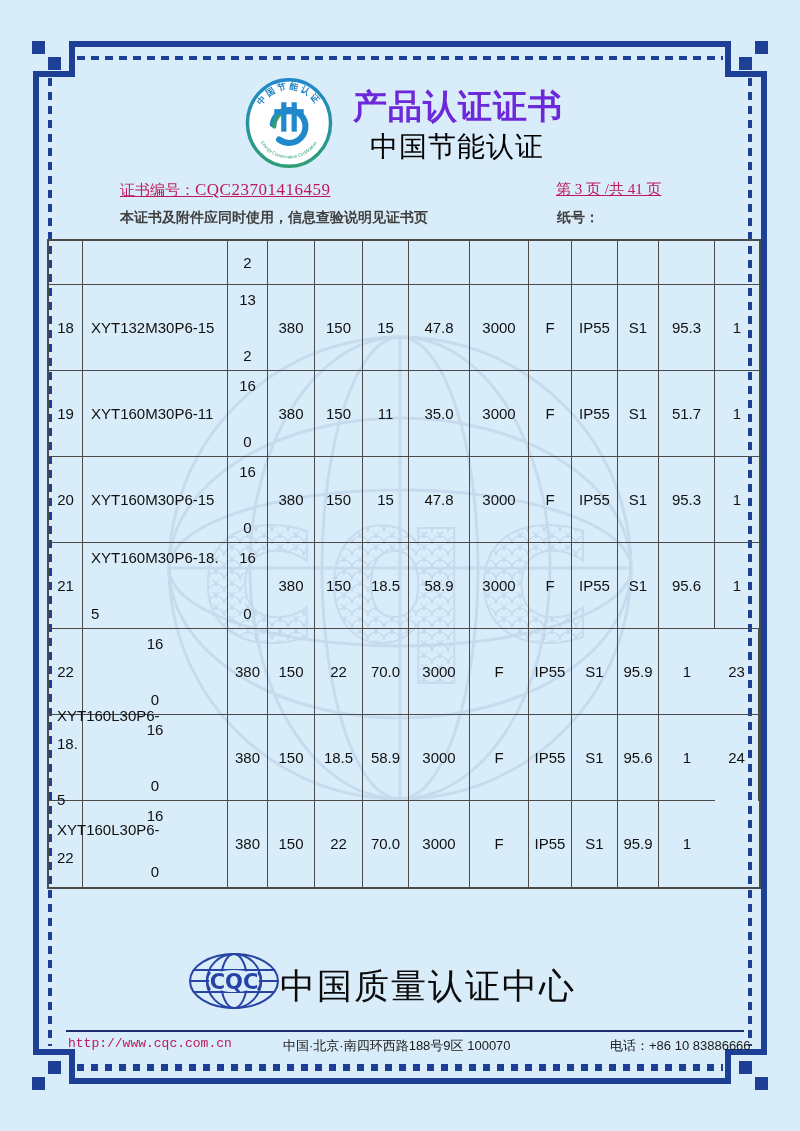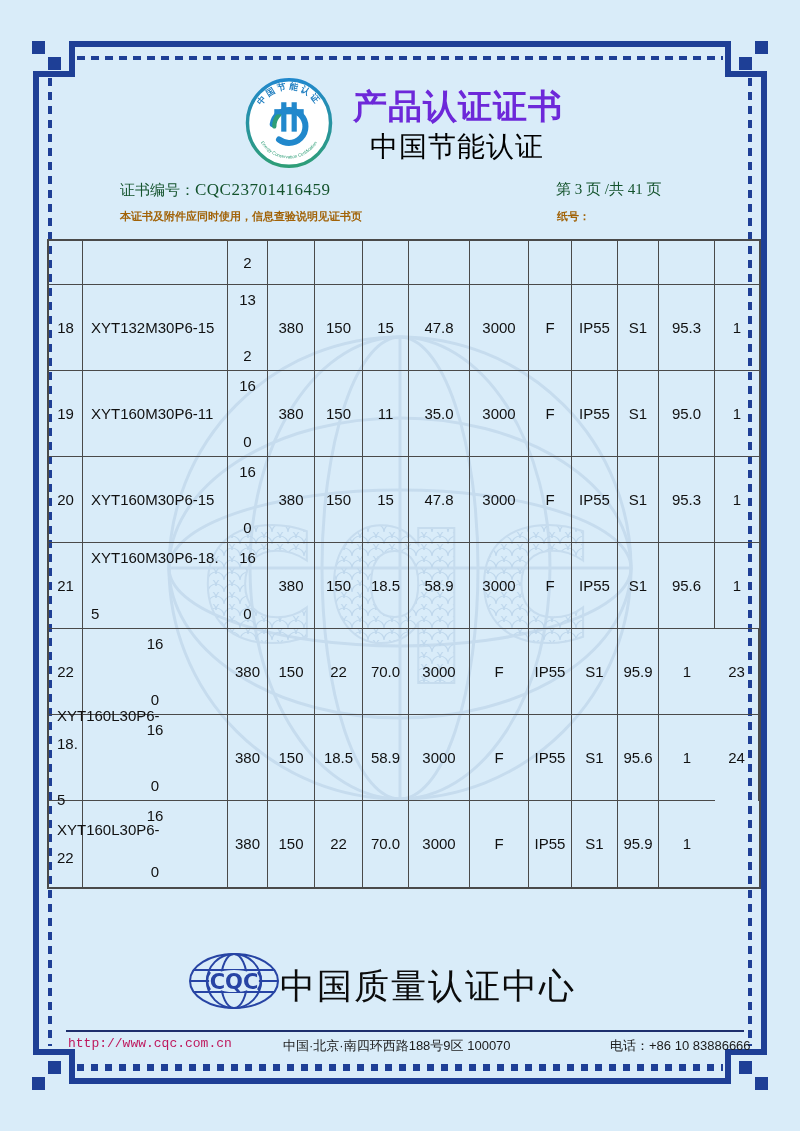--- a/index.html
+++ b/index.html
@@ -13,23 +13,23 @@
   }
   
   .fr{position:absolute;background:#1e3f96;}
   .sq{position:absolute;width:13px;height:13px;background:#1e3f96;}
   .dash-h{position:absolute;height:4px;background:repeating-linear-gradient(90deg,#1e3f96 0 8px,transparent 8px 14px);}
   .dash-hb{position:absolute;height:7px;background:repeating-linear-gradient(90deg,#1e3f96 0 7px,transparent 7px 14px);}
   .dash-v{position:absolute;width:4px;background:repeating-linear-gradient(180deg,#1e3f96 0 8px,transparent 8px 14px);}
   
   .hdr-title{position:absolute;left:353px;top:84px;font-size:34px;font-weight:bold;letter-spacing:1px;color:#6d28d9;}
   .hdr-sub{position:absolute;left:370px;top:128px;font-size:28px;font-weight:500;letter-spacing:1px;color:#000;}
-  .meta-serif{position:absolute;font-family:"Liberation Serif",serif;font-size:15px;color:#14532d;}
+  .meta-serif{position:absolute;font-family:"Liberation Serif",serif;font-size:15px;color:#be185d;text-decoration:underline;}
   .certno{font-size:17px;letter-spacing:.5px;}
-  .meta-bold{position:absolute;font-size:11px;font-weight:bold;color:#a16207;}
+  .meta-bold{position:absolute;font-size:14px;font-weight:bold;color:#404040;}
   
   .spec-table{
     position:absolute;left:47px;top:239px;
     display:grid;
     grid-template-columns:34px 145px 40px 47px 48px 46px 61px 59px 43px 46px 41px 56px 44px;
     grid-template-rows:44px repeat(7,86px);
     border:2px solid #4a4a4a;
     background:transparent;
   }
   .cell{
@@ -174,21 +174,21 @@
 
 0</div>
       <div class="cell">380</div>
       <div class="cell">150</div>
       <div class="cell">11</div>
       <div class="cell">35.0</div>
       <div class="cell">3000</div>
       <div class="cell">F</div>
       <div class="cell">IP55</div>
       <div class="cell">S1</div>
-      <div class="cell">95.0</div>
+      <div class="cell">51.7</div>
       <div class="cell lastcol">1</div>
       <div class="cell">20</div>
       <div class="cell model">XYT160M30P6-15</div>
       <div class="cell">16
 
 0</div>
       <div class="cell">380</div>
       <div class="cell">150</div>
       <div class="cell">15</div>
       <div class="cell">47.8</div>

